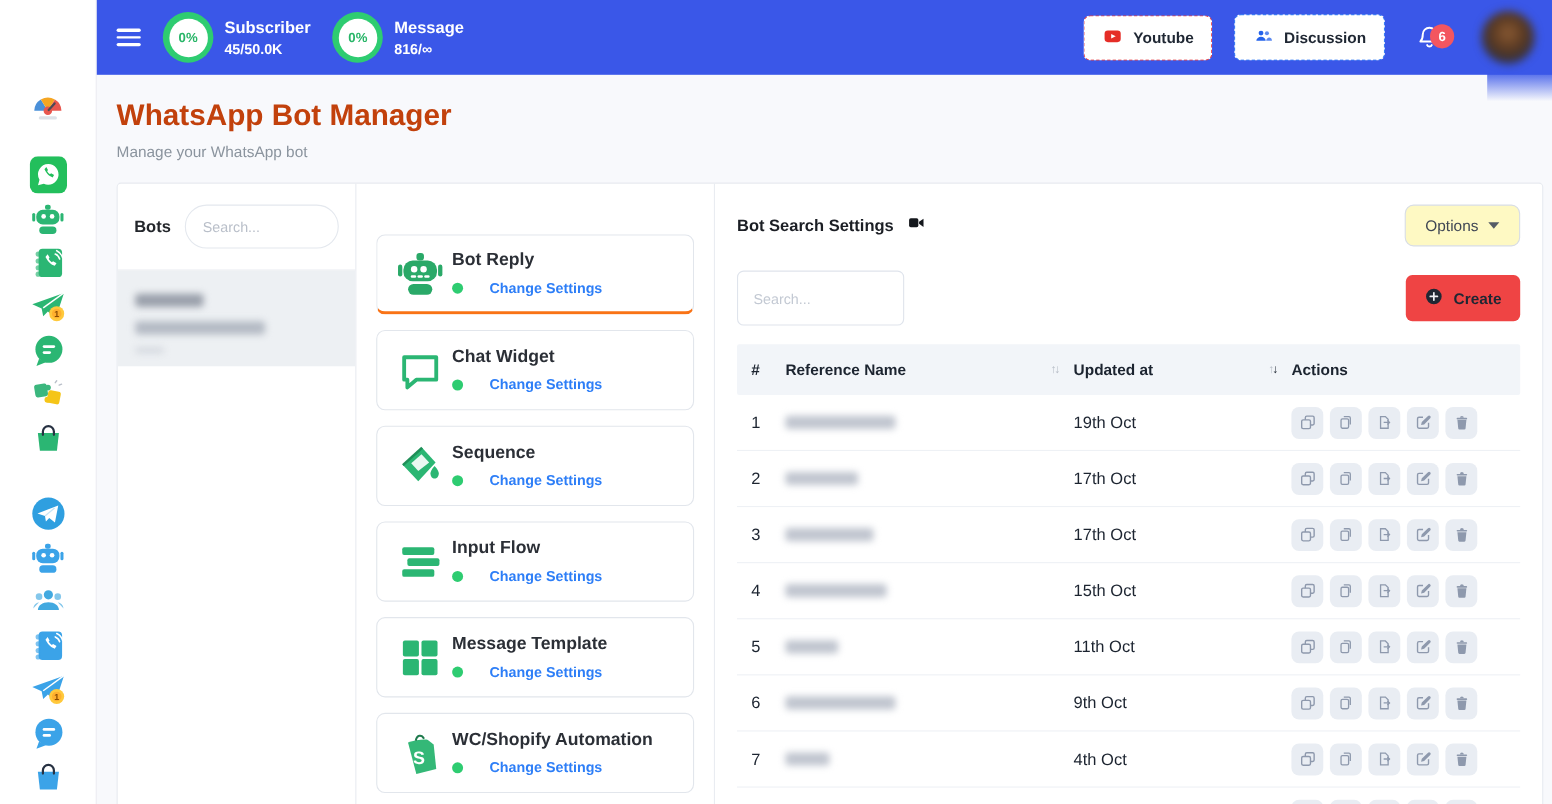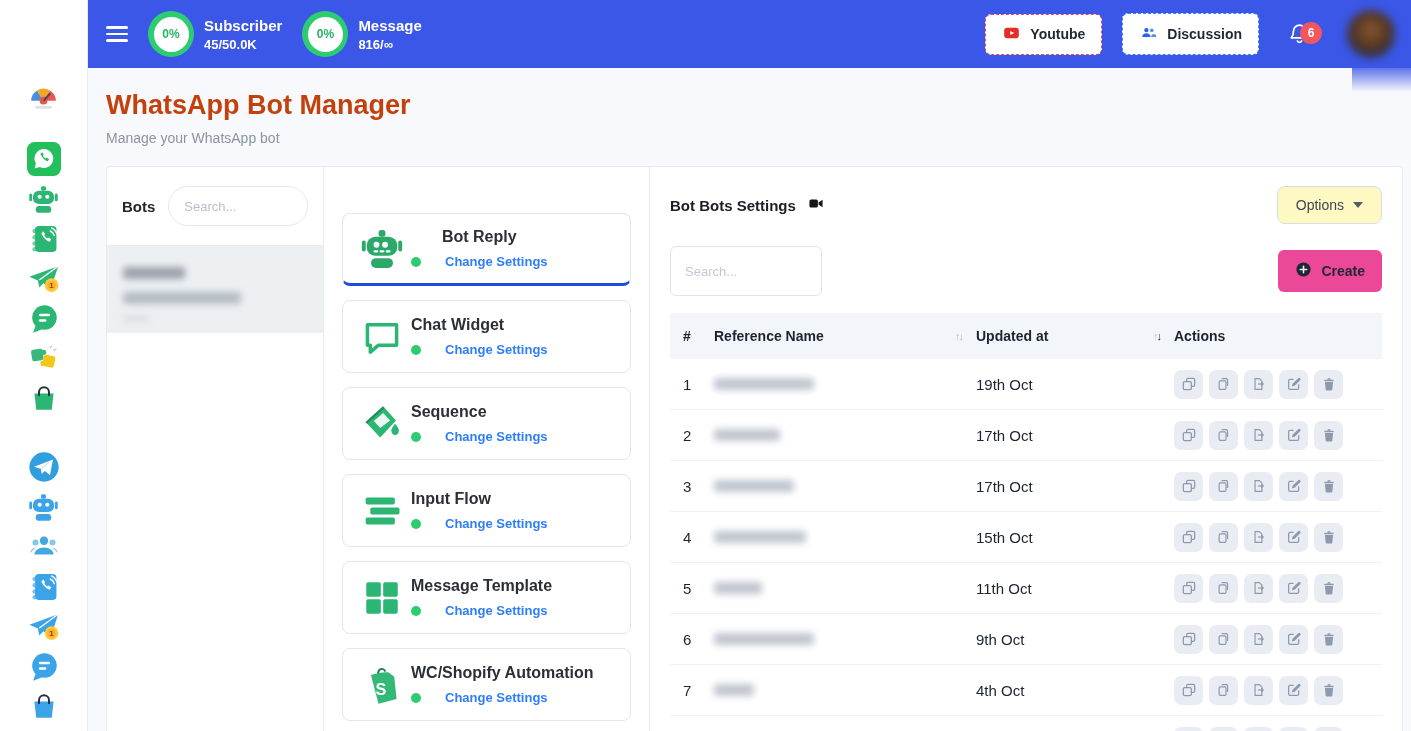--- a/index.html
+++ b/index.html
@@ -52,38 +52,38 @@
   .blur-bar { background:#aab0bb; border-radius:3px; filter:blur(3.5px); height:12px; }
   .bot-item .b-name { width:62px; background:#9aa0ab; }
   .bot-item .b-phone { width:118px; margin-top:13px; background:#b4bac4; }
   .bot-item .b-tiny { width:26px; height:5px; margin-top:12px; background:#d2d6dd; }
 
   
   .col-settings { width:326px; border-right:1px solid #e9ecf1; padding:19px 18px; flex-shrink:0; }
   .panel-title { font-size:15px; font-weight:700; color:#23262b; }
   .cards { margin-top:27px; display:flex; flex-direction:column; gap:14px; }
   .setting-card { height:73px; border:1px solid #e2e6ec; border-radius:8px; display:flex; align-items:center; padding:0 10px; background:#fff; cursor:pointer; flex-shrink:0; }
-  .setting-card.active { border-bottom:3px solid #1d4ed8;text-align:center; }
+  .setting-card.active { border-bottom:3px solid #f97316; }
   .icon-box { width:58px; display:flex; align-items:center; justify-content:center; flex-shrink:0; }
   .sc-title { font-size:16px; font-weight:600; color:#2b2f36; }
   .sc-link-row { display:flex; align-items:center; gap:24px; margin-top:8px; }
   .dot { width:10px; height:10px; border-radius:50%; background:#2ecc71; }
   .sc-link { color:#2d7ef7; font-size:13px; font-weight:700; cursor:pointer; }
 
   
   .col-table { flex:1; padding:19px 20px 0; display:flex; flex-direction:column; min-width:0; }
   .tbl-top { display:flex; align-items:center; justify-content:space-between; }
   .tbl-title-wrap { display:flex; align-items:center; gap:11px; }
   .tbl-title { font-size:15px; font-weight:700; color:#1b1e24; }
   .options-btn { border:1px solid #d8dde5; border-radius:8px; background:#fef9c3; padding:10px 18px; font-size:14px; color:#3f4654; display:flex; gap:9px; align-items:center; cursor:pointer; font-family:inherit; }
   .caret { width:0; height:0; border-left:5px solid transparent; border-right:5px solid transparent; border-top:6px solid #555c66; }
   .toolbar { display:flex; justify-content:space-between; align-items:center; margin-top:22px; }
   .search-input { width:152px; height:50px; border:1px solid #dfe4ec; border-radius:6px; padding:0 14px; font-size:13px; outline:none; font-family:inherit; }
   .search-input::placeholder { color:#c3c9d3; }
-  .create-btn { background:#ec4899; border:none; border-radius:6px; padding:11px 17px; display:flex; gap:9px; align-items:center; font-size:14px; font-weight:600; color:#1f2733; cursor:pointer; font-family:inherit; }
+  .create-btn { background:#ef4444; border:none; border-radius:6px; padding:11px 17px; display:flex; gap:9px; align-items:center; font-size:14px; font-weight:600; color:#1f2733; cursor:pointer; font-family:inherit; }
 
   .tgrid { display:grid; grid-template-columns:44px 262px 198px 1fr; align-items:center; }
   .thead { margin-top:17px; background:#f2f5f9; height:46px; font-weight:700; font-size:14px; color:#1c2430; border-radius:2px; }
   .th-flex { display:flex; align-items:center; justify-content:space-between; padding-right:14px; }
   .c-idx { padding-left:13px; }
   .sort { display:flex; flex-direction:row; font-size:11px; color:#b6bcc6; line-height:1; cursor:pointer; letter-spacing:-2px; }
   .sort .s-dn.active { color:#1c2430; }
   .trow { height:51px; border-bottom:1px solid #eef1f5; font-size:15px; color:#1c2430; }
   .name-bar { height:12px; border-radius:3px; background:#c0c5cf; filter:blur(3.5px); }
   .actions { display:flex; gap:6px; }
@@ -412,21 +412,21 @@
                     <span class="sc-link">Change Settings</span>
                   </div>
                 </div>
               </div>
             </div>
         </div>
 
         <div class="col-table">
           <div class="tbl-top">
             <div class="tbl-title-wrap">
-              <div class="tbl-title">Bot Bots Settings</div>
+              <div class="tbl-title">Bot Search Settings</div>
               <span><svg viewBox="0 0 24 24" width="18" height="15" fill="#14171c">
                     <rect x="1.5" y="5.5" width="13.5" height="13" rx="2.5"></rect>
                     <path d="M16 10.5 22.5 6v12L16 13.5z"></path>
                   </svg></span>
             </div>
             <button class="options-btn">
               <span>Options</span>
               <span class="caret"></span>
             </button>
           </div>

